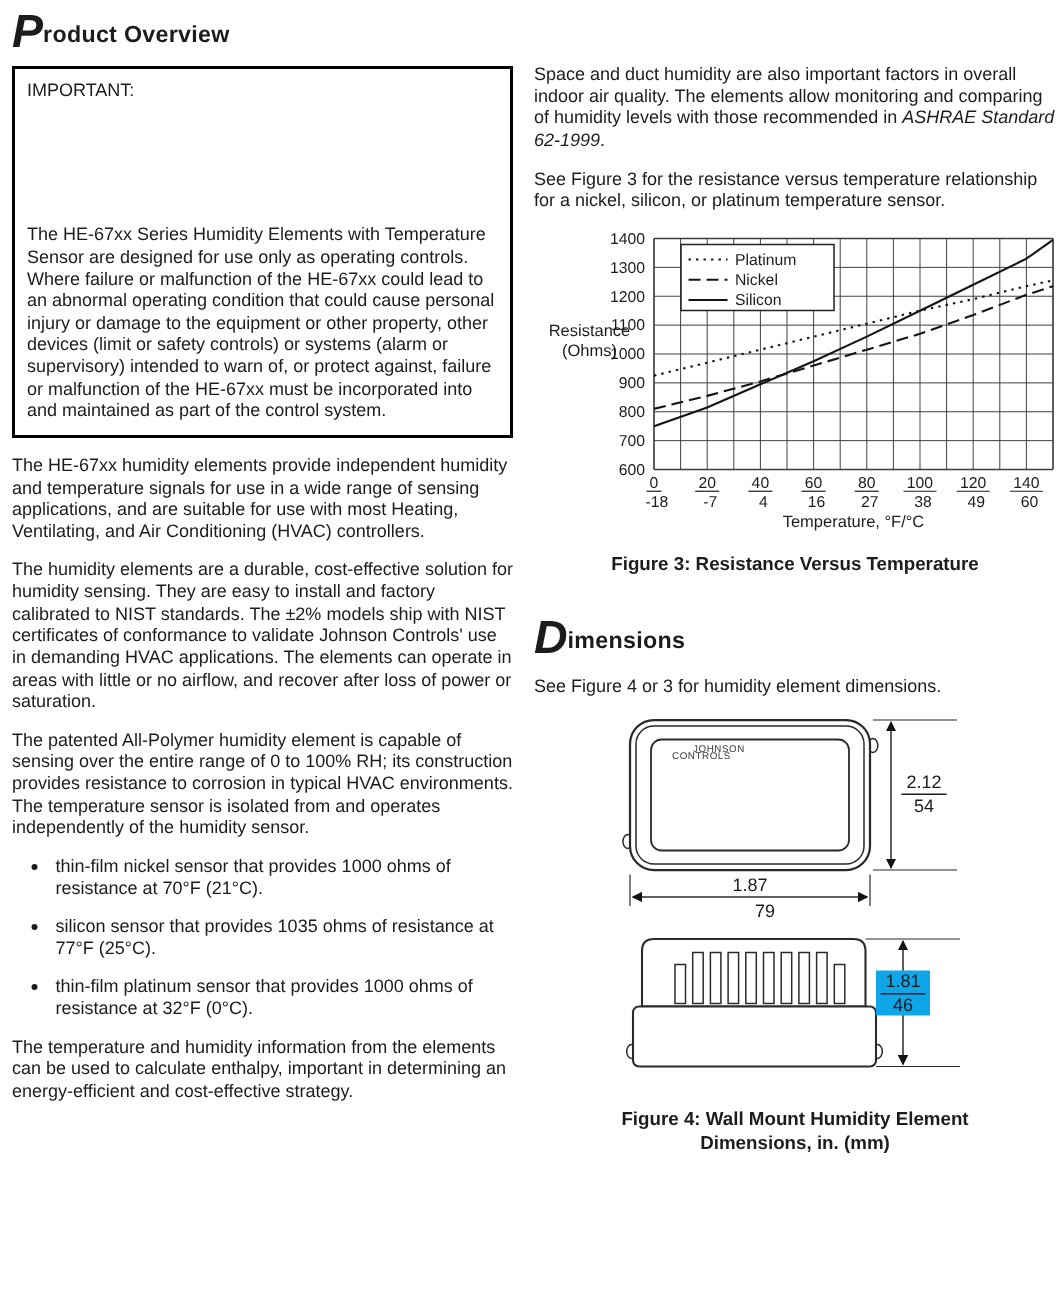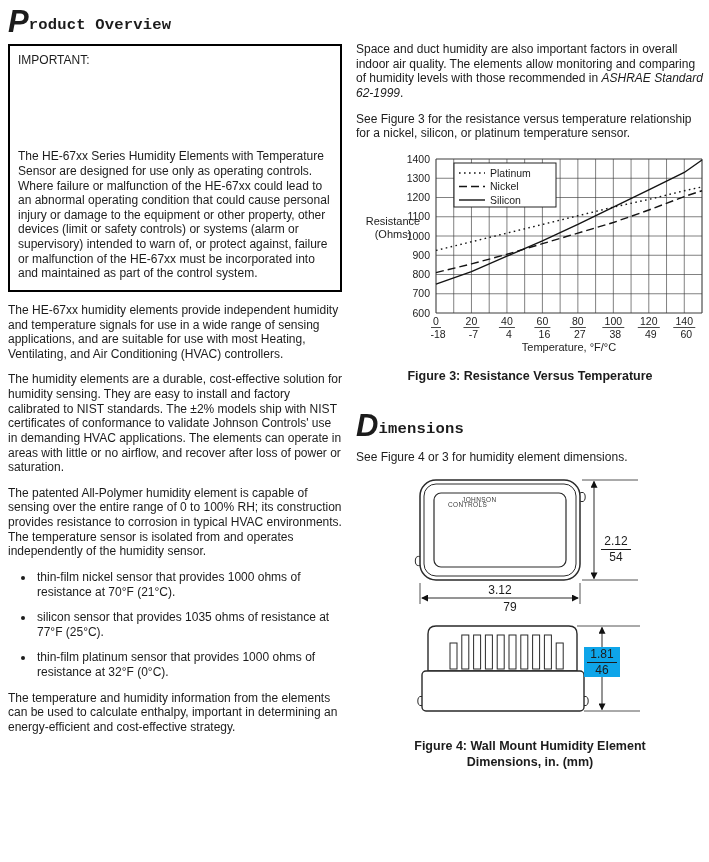--- a/index.html
+++ b/index.html
@@ -6,21 +6,21 @@
   body{
     width:709px;height:862px;position:relative;overflow:hidden;
     background:#ffffff;color:#1c1c1c;
     font-family:"Liberation Sans", sans-serif;font-size:12px;line-height:1.22;
   }
   .col{position:absolute;}
   .col-left{left:8px;top:6px;width:334px;}
   .col-right{left:356px;top:42px;width:348px;}
   .section-heading{margin:0 0 2px 0;white-space:nowrap;}
   .section-heading .drop{font-size:31px;font-weight:bold;font-style:italic;line-height:26px;vertical-align:-3px;}
-  .section-heading .rest{font-size:15.5px;font-weight:bold;letter-spacing:.2px;font-family:Liberation Mono, monospace;}
+  .section-heading .rest{font-size:15.5px;font-weight:bold;letter-spacing:.2px;}
   .important-box{border:2px solid #000;margin-top:9px;padding:7px 8px 9px 8px;display:flex;gap:10px;flex-direction:column;}
   .important-label{flex:0 0 86px;}
   .important-text{flex:1;}
   p.para{margin:11px 0 0 0;}
   ul.bullets{margin:11px 0 0 0;padding:0 0 0 27px;}
   ul.bullets li{margin:0 0 11px 0;padding-left:2px;}
   ul.bullets li:last-child{margin-bottom:0;}
   .chart-wrap{position:relative;width:348px;height:202px;margin-top:12px;}
   .chart-wrap svg{position:absolute;left:0;top:0;font-family:inherit;}
   .y-axis-label{position:absolute;left:0;top:62px;width:74px;text-align:center;font-size:11px;line-height:13px;}
@@ -196,25 +196,25 @@
         <line x1="228" y1="238" x2="284" y2="238" stroke-width="0.8"></line>
         <line x1="246" y1="154.5" x2="246" y2="236.5" stroke-width="1" marker-start="url(#arr)" marker-end="url(#arr)"></line>
       </g>
     </svg>
 
     <div class="logo">
       <div class="l1">JOHNSON</div>
       <div class="l2">CONTROLS</div>
     </div>
 
-    <div class="dim-frac" style="left:244px;top:41px;width:32px;margin-top:20px;">
+    <div class="dim-frac" style="left:244px;top:41px;width:32px;">
       <span class="top">2.12</span>
       <span class="bot">54</span>
     </div>
-    <span class="dim-top-span" style="left:114px;top:110px;width:60px;">3.12</span>
+    <span class="dim-top-span" style="left:114px;top:110px;width:60px;">1.87</span>
     <span class="dim-bot-span" style="left:124px;top:127px;width:60px;">79</span>
     <div class="dim-frac dim-bg" style="left:228px;top:174px;width:36px;">
       <span class="top">1.81</span>
       <span class="bot">46</span>
     </div>
   </div>
 
   <div class="fig-caption">
     <div>Figure 4: Wall Mount Humidity Element</div>
     <div>Dimensions, in. (mm)</div>

